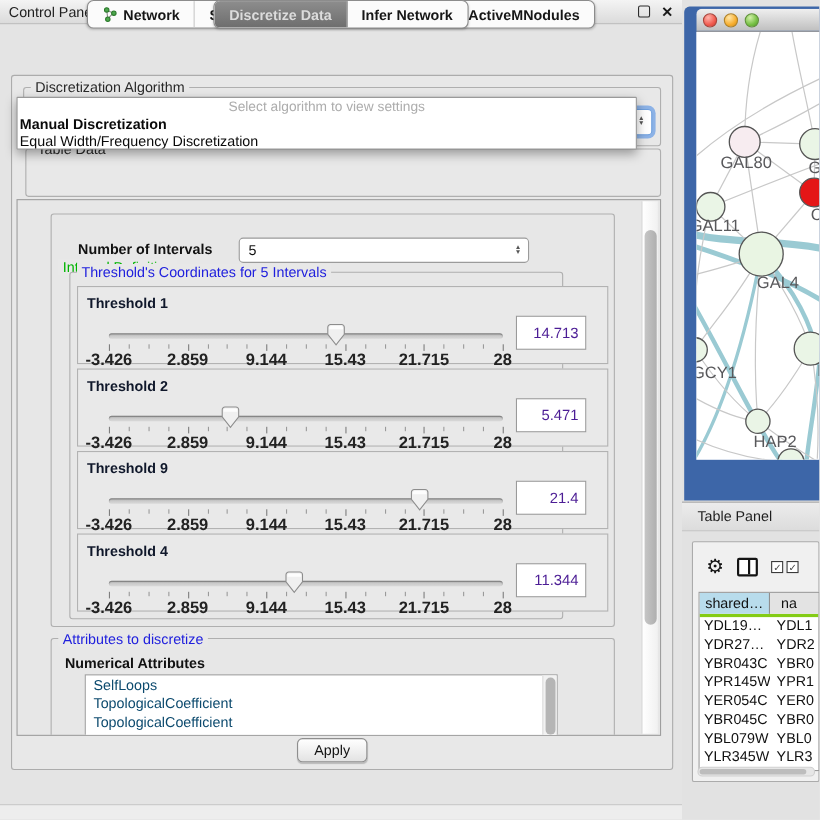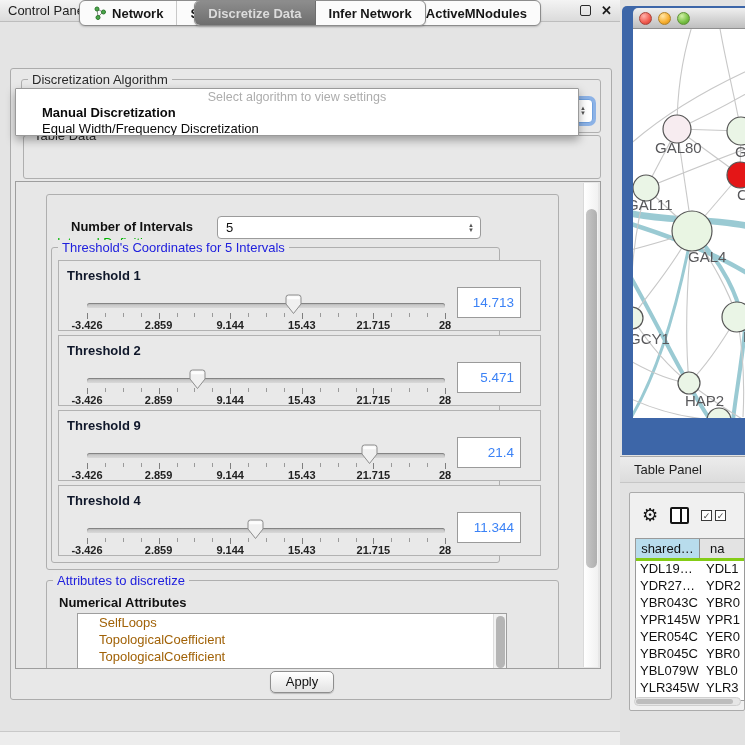--- a/index.html
+++ b/index.html
@@ -52,52 +52,52 @@
   .combo.focused { box-shadow:0 0 0 3px rgba(110,160,230,.75); border-color:#6FA0DE; }
   
   .algo-group { left:10px; top:10px; width:580px; height:54px; }
   .algo-combo { left:18px; top:30px; width:564px; height:24px; }
   .dropdown-popup {
     position:absolute; left:4px; top:19px; width:564px; height:48px;
     background:#FFFFFF; border:1px solid #9A9A9A; border-radius:1px;
     box-shadow:0 4px 10px rgba(0,0,0,.35); z-index:50; overflow:hidden;
   }
   .dd-placeholder { text-align:center; font-size:12.5px; color:#ADADAD; line-height:15px; padding-top:1px; }
-  .dd-option { font-size:13px; color:#0A0A0A; line-height:15.5px; padding-left:2px; white-space:nowrap;margin-left:24px; }
+  .dd-option { font-size:13px; color:#0A0A0A; line-height:15.5px; padding-left:2px; white-space:nowrap; }
   .dd-option.bold { font-weight:bold; }
   
   .tabledata-group { left:12px; top:66px; width:578px; height:44px; }
   .td-combo { left:8px; top:14px; width:562px; height:23px; }
   
   .scrollpanel {
     position:absolute; left:4px; top:112px; width:586px; height:488px;
     background:#E7E7E7; border:1px solid #9E9E9E; overflow:hidden;
   }
   .v-scrollbar { position:absolute; top:1px; right:2px; width:15px; height:484px; background:linear-gradient(90deg,#FFFFFF,#F1F1F1); border-left:1px solid #DADADA; }
   .v-scrollbar .thumb { position:absolute; left:2px; top:26px; width:11px; height:359px; border-radius:6px; background:linear-gradient(90deg,#C6C6C6,#AFAFAF); }
   .interval-group { left:30px; top:12px; width:513px; height:376px; }
   .noi-label { position:absolute; left:24px; top:24px; font-size:13px; font-weight:bold; color:#111; }
   .noi-combo { left:170px; top:21px; width:264px; height:23px; }
-  .thresholds-group { left:4px; top:52px; width:449px; height:316px; }
+  .thresholds-group { left:16px; top:52px; width:449px; height:316px; }
   .threshold-box { position:absolute; left:6px; width:483px; height:71px; border:1px solid #B2B2B2; background:#E9E9E9; }
   .th-label { position:absolute; left:8px; top:7px; font-size:13px; font-weight:bold; color:#0f172a; }
   .th-track { position:absolute; left:28px; top:42px; width:358px; height:5px; border-radius:3px;
               background:linear-gradient(#BDBDBD,#D9D9D9); box-shadow:inset 0 1px 1px rgba(0,0,0,.35); }
   .th-thumb { position:absolute; top:33px; }
   .th-ticks { position:absolute; left:0; top:0; }
   .tick { position:absolute; top:52px; width:1px; height:4px; background:#9A9A9A; }
   .tick.major { height:6px; background:#7E7E7E; }
-  .ticklabel { position:absolute; top:58px; transform:translateX(-50%); font-size:11px; font-weight:bold; color:#222; white-space:nowrap; }
+  .ticklabel { position:absolute; top:58px; transform:translateX(-50%); font-size:15px; font-weight:bold; color:#222; white-space:nowrap; }
   .th-value { position:absolute; left:398px; top:26px; width:64px; height:31px; background:#FFF;
-              border:1px solid #9A9A9A; font-size:13.5px; color:#3b82f6; text-align:right;
+              border:1px solid #9A9A9A; font-size:13.5px; color:#4c1d95; text-align:right;
               line-height:29px; padding-right:6px; }
   .attrs-group { left:30px; top:398px; width:513px; height:140px; }
   .attrs-sub { position:absolute; left:12px; top:14px; font-size:13px; font-weight:bold; color:#111; }
   .attr-listbox { position:absolute; left:30px; top:32px; width:430px; height:120px; background:#FFF; border:1px solid #9E9E9E; }
-  .list-item { font-size:13px; color:#a16207; line-height:17px; padding-left:21px; }
+  .list-item { font-size:13px; color:#0c4a6e; line-height:17px; padding-left:7px; }
   .attr-listbox .lb-scroll { position:absolute; right:0; top:0; width:13px; height:100%; background:#F2F2F2; border-left:1px solid #DDD; }
   .attr-listbox .lb-scroll .thumb { position:absolute; left:2px; top:2px; width:9px; height:52px; border-radius:5px; background:#B5B5B5; }
   #apply-btn {
     position:absolute; left:259px; top:602px; width:64px; height:22px;
     background:linear-gradient(#FFFFFF,#E3E3E3); border:1px solid #8E8E8E; border-radius:5px;
     font-size:13px; color:#111; text-align:center; line-height:20px;
     box-shadow:0 1px 1px rgba(0,0,0,.2);
   }
   .bottom-strip { position:absolute; left:0; top:731px; width:620px; height:14px; background:#EDEDED; border-top:1px solid #C9C9C9; }
   

